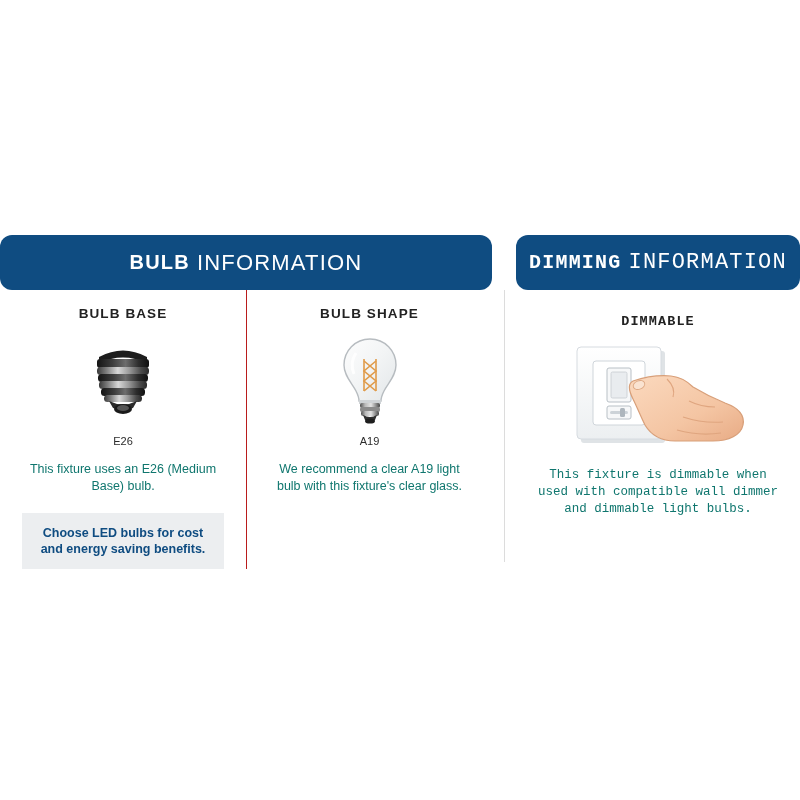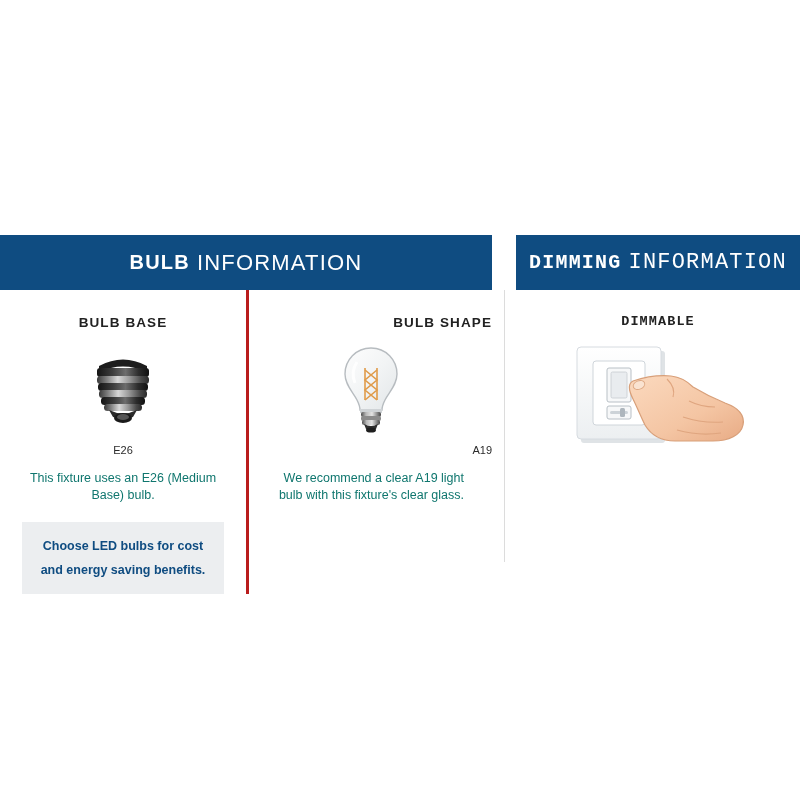--- a/index.html
+++ b/index.html
@@ -42,44 +42,45 @@
 
   
   .header-bar {
     height: 55px;
     background: #0f4c81;
     color: #ffffff;
     display: flex;
     align-items: center;
     justify-content: center;
     letter-spacing: 1.2px;
+    border-radius: 12px;
   }
   .header-bar .strong {
     font-weight: bold;
     font-size: 20px;
   }
   .header-bar .light {
     font-weight: normal;
     font-size: 22px;
     margin-left: 7px;
   }
 
   
   .left-cols {
     display: flex;
     flex-direction: row;
     position: relative;
   }
   .col {
     box-sizing: border-box;
-    padding-top: 25px;
+    padding-top: 16px;
     text-align: center;
   }
   .col-bulb-base { width: 246px; }
-  .col-bulb-shape { width: 246px; border-left: 3px solid #b91c1c; text-align: right; }
+  .col-bulb-shape { width: 246px; border-left: 1px solid #b91c1c; }
 
   .col-title {
     font-size: 13.5px;
     font-weight: bold;
     letter-spacing: 1.1px;
     color: #222222;
     margin-bottom: 12px;
   }
 
   .art {
@@ -101,21 +102,21 @@
     line-height: 17px;
     color: #0f766e;
     padding: 0 28px;
   }
 
   .tip-box {
     margin: 18px 22px 0 22px;
     background: #eceef0;
     color: #0f4c81;
     font-size: 12.5px;
-    line-height: 24px;
+    line-height: 16px;
     font-weight: bold;
     padding: 12px 10px;
     text-align: center;
   }
 
   
   .col-dimmable {
     width: 284px;
     padding-top: 24px;
     text-align: center;
@@ -311,20 +312,21 @@
               <path d="M104 38 C 110 44, 112 50, 110 56" stroke="#dfa57f" stroke-width="1.1" fill="none"></path>
               <path d="M126 60 C 134 64, 142 66, 152 66" stroke="#dfa57f" stroke-width="1.1" fill="none"></path>
               <path d="M120 76 C 132 80, 146 82, 160 81" stroke="#dfa57f" stroke-width="1.1" fill="none"></path>
               <path d="M114 89 C 128 93, 144 94, 158 92" stroke="#dfa57f" stroke-width="1.1" fill="none"></path>
 
               <ellipse cx="76" cy="44" rx="6" ry="4.2" transform="rotate(-22 76 44)" fill="#fae3d1" stroke="#dda985" stroke-width="0.9"></ellipse>
             </g>
           </svg>
         </div>
 
+        <div class="desc">This fixture is dimmable when used with compatible wall dimmer and dimmable light bulbs.</div>
       </div>
     </div>
 
   </div>
 
   <div class="mid-divider"></div>
 
 </div>
 
 </body></html>

